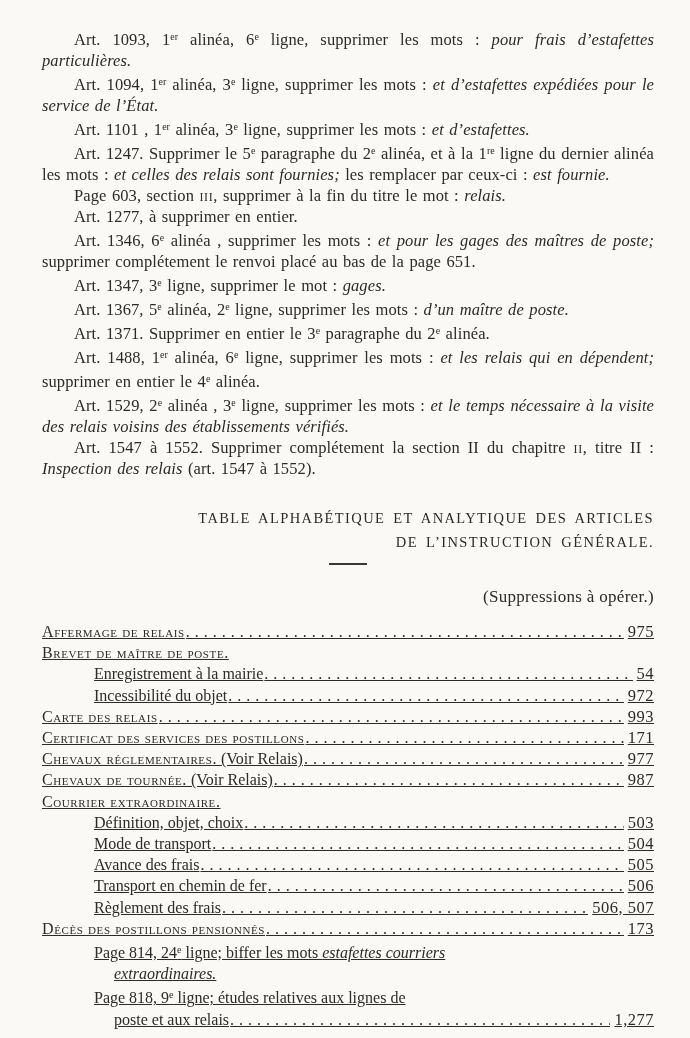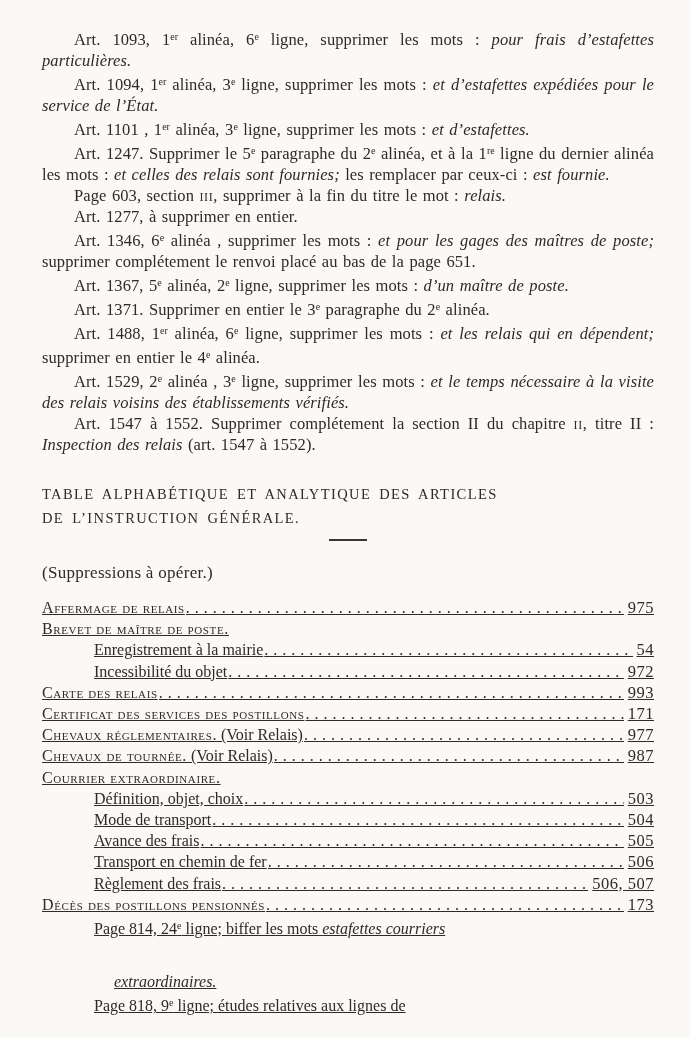--- a/index.html
+++ b/index.html
@@ -28,21 +28,21 @@
     text-align: justify;
     text-indent: 32px;
     word-spacing: 1.2px;
     letter-spacing: 0.1px;
   }
   .it  { font-style: italic; }
   .sup { font-size: 10px; vertical-align: 5px; letter-spacing: 0; }
   .sc  { font-variant: small-caps; letter-spacing: 0.6px; }
 
   
-  .table-header { text-align: left; }
+  .table-header { text-align: right; }
   .table-title {
     margin-top: 27px;
     font-size: 14.5px;
     letter-spacing: 1.4px;
     line-height: 24px;
     word-spacing: 3px;
   }
   .rule {
     width: 38px;
     border: 0;
@@ -57,21 +57,21 @@
 
   
   .toc {
     margin-top: 14px;
     font-size: 16px;
     line-height: 21.2px;
     text-decoration: underline;
   }
   .toc-row { display: flex; align-items: baseline; }
   .toc-row.indent-1 { padding-left: 52px; }
-  .toc-row.indent-2 { padding-left: 72px; margin-top: 32px; }
+  .toc-row.indent-2 { padding-left: 72px; }
   .toc-label { white-space: nowrap; }
   .leader {
     flex: 1;
     overflow: hidden;
     white-space: nowrap;
     margin: 0 4px 0 1px;
   }
   .leader::after {
     content: "..............................................................................";
     letter-spacing: 5px;
@@ -88,20 +88,21 @@
 <div class="page">
 
   <section class="paragraphs" id="paragraphs">
       <p class="para"><span>Art. 1093, 1</span><span class="sup">er</span><span> alinéa, 6</span><span class="sup">e</span><span> ligne, supprimer les mots : </span><span class="it">pour frais d’estafettes particulières.</span></p>
       <p class="para"><span>Art. 1094, 1</span><span class="sup">er</span><span> alinéa, 3</span><span class="sup">e</span><span> ligne, supprimer les mots : </span><span class="it">et d’estafettes expédiées pour le service de l’État.</span></p>
       <p class="para"><span>Art. 1101 , 1</span><span class="sup">er</span><span> alinéa, 3</span><span class="sup">e</span><span> ligne, supprimer les mots : </span><span class="it">et d’estafettes.</span></p>
       <p class="para"><span>Art. 1247. Supprimer le 5</span><span class="sup">e</span><span> paragraphe du 2</span><span class="sup">e</span><span> alinéa, et à la 1</span><span class="sup">re</span><span> ligne du dernier alinéa les mots : </span><span class="it">et celles des relais sont fournies;</span><span> les remplacer par ceux-ci : </span><span class="it">est fournie.</span></p>
       <p class="para"><span>Page 603, section </span><span class="sc">iii</span><span>, supprimer à la fin du titre le mot : </span><span class="it">relais.</span></p>
       <p class="para"><span>Art. 1277, à supprimer en entier.</span></p>
       <p class="para"><span>Art. 1346, 6</span><span class="sup">e</span><span> alinéa , supprimer les mots : </span><span class="it">et pour les gages des maîtres de poste;</span><span> supprimer complétement le renvoi placé au bas de la page 651.</span></p>
+      <p class="para"><span>Art. 1347, 3</span><span class="sup">e</span><span> ligne, supprimer le mot : </span><span class="it">gages.</span></p>
       <p class="para"><span>Art. 1367, 5</span><span class="sup">e</span><span> alinéa, 2</span><span class="sup">e</span><span> ligne, supprimer les mots : </span><span class="it">d’un maître de poste.</span></p>
       <p class="para"><span>Art. 1371. Supprimer en entier le 3</span><span class="sup">e</span><span> paragraphe du 2</span><span class="sup">e</span><span> alinéa.</span></p>
       <p class="para"><span>Art. 1488, 1</span><span class="sup">er</span><span> alinéa, 6</span><span class="sup">e</span><span> ligne, supprimer les mots : </span><span class="it">et les relais qui en dépendent;</span><span> supprimer en entier le 4</span><span class="sup">e</span><span> alinéa.</span></p>
       <p class="para"><span>Art. 1529, 2</span><span class="sup">e</span><span> alinéa , 3</span><span class="sup">e</span><span> ligne, supprimer les mots : </span><span class="it">et le temps nécessaire à la visite des relais voisins des établissements vérifiés.</span></p>
       <p class="para"><span>Art. 1547 à 1552. Supprimer complétement la section II du chapitre </span><span class="sc">ii</span><span>, titre II : </span><span class="it">Inspection des relais</span><span> (art. 1547 à 1552).</span></p>
     </section>
 
   <header class="table-header">
     <div class="table-title">
       <span>TABLE ALPHABÉTIQUE ET ANALYTIQUE DES ARTICLES</span><br>

